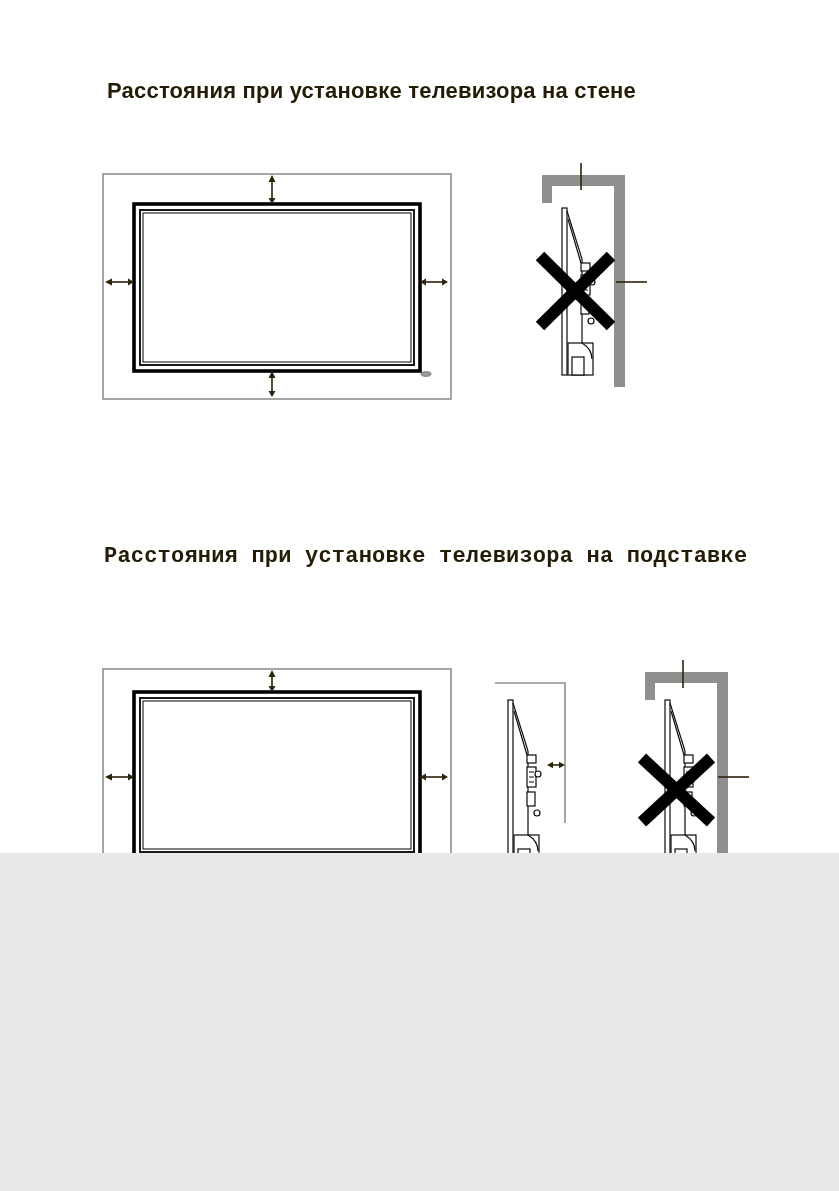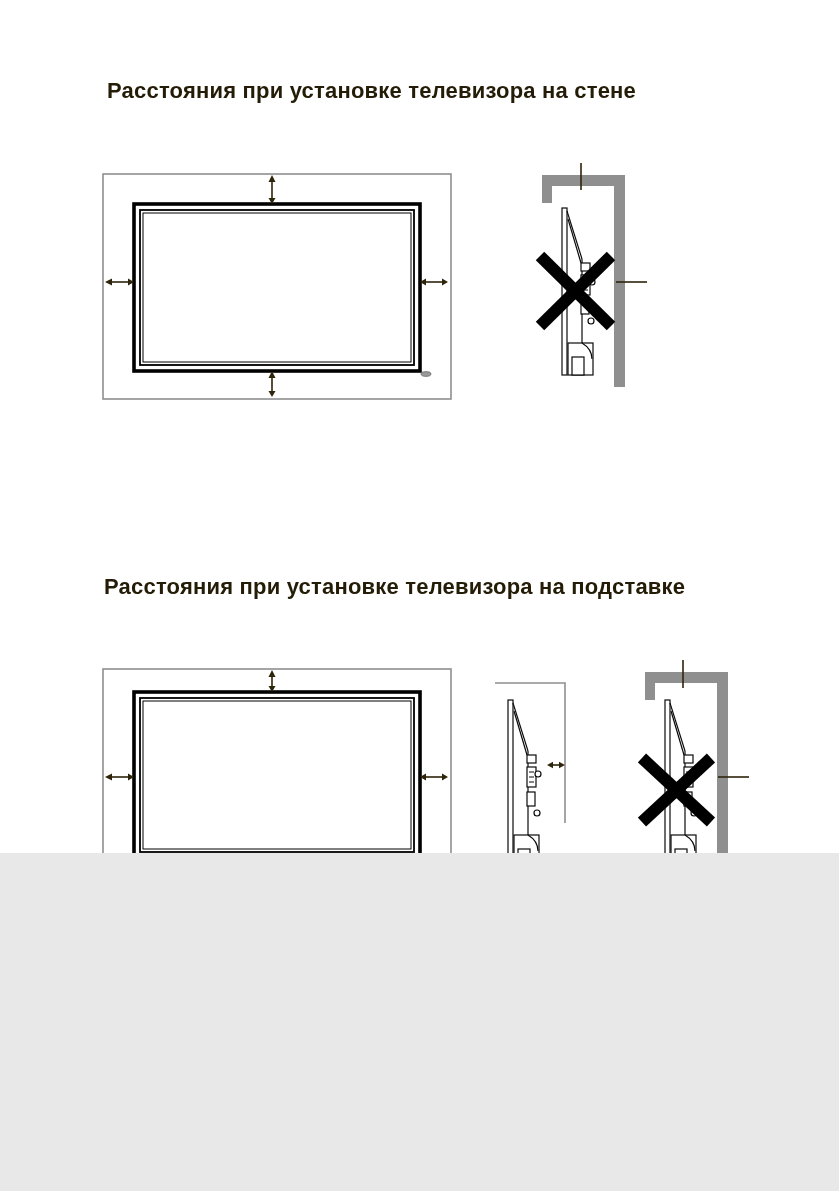--- a/index.html
+++ b/index.html
@@ -24,21 +24,21 @@
   .section-title{
     position:absolute;
     font-size:22px;
     font-weight:700;
     color:var(--title-text);
     line-height:26px;
     letter-spacing:0.2px;
     white-space:nowrap;
   }
   #title-wall{left:107px;top:78px;}
-  #title-stand{left:104px;top:574px;}
+  #title-stand{left:104px;top:544px;font-family:Liberation Mono, monospace;}
   .diagram{position:absolute;}
   #diagram-front-wall{left:102px;top:173px;}
   #diagram-side-wall{left:535px;top:155px;}
   #diagram-front-stand{left:102px;top:668px;}
   #diagram-side-stand{left:485px;top:660px;}
   #diagram-side-stand-x{left:638px;top:655px;}
   .footer-tab{
     position:absolute;
     left:768px;top:1133px;width:71px;height:29px;
     background:var(--footer-tab);

